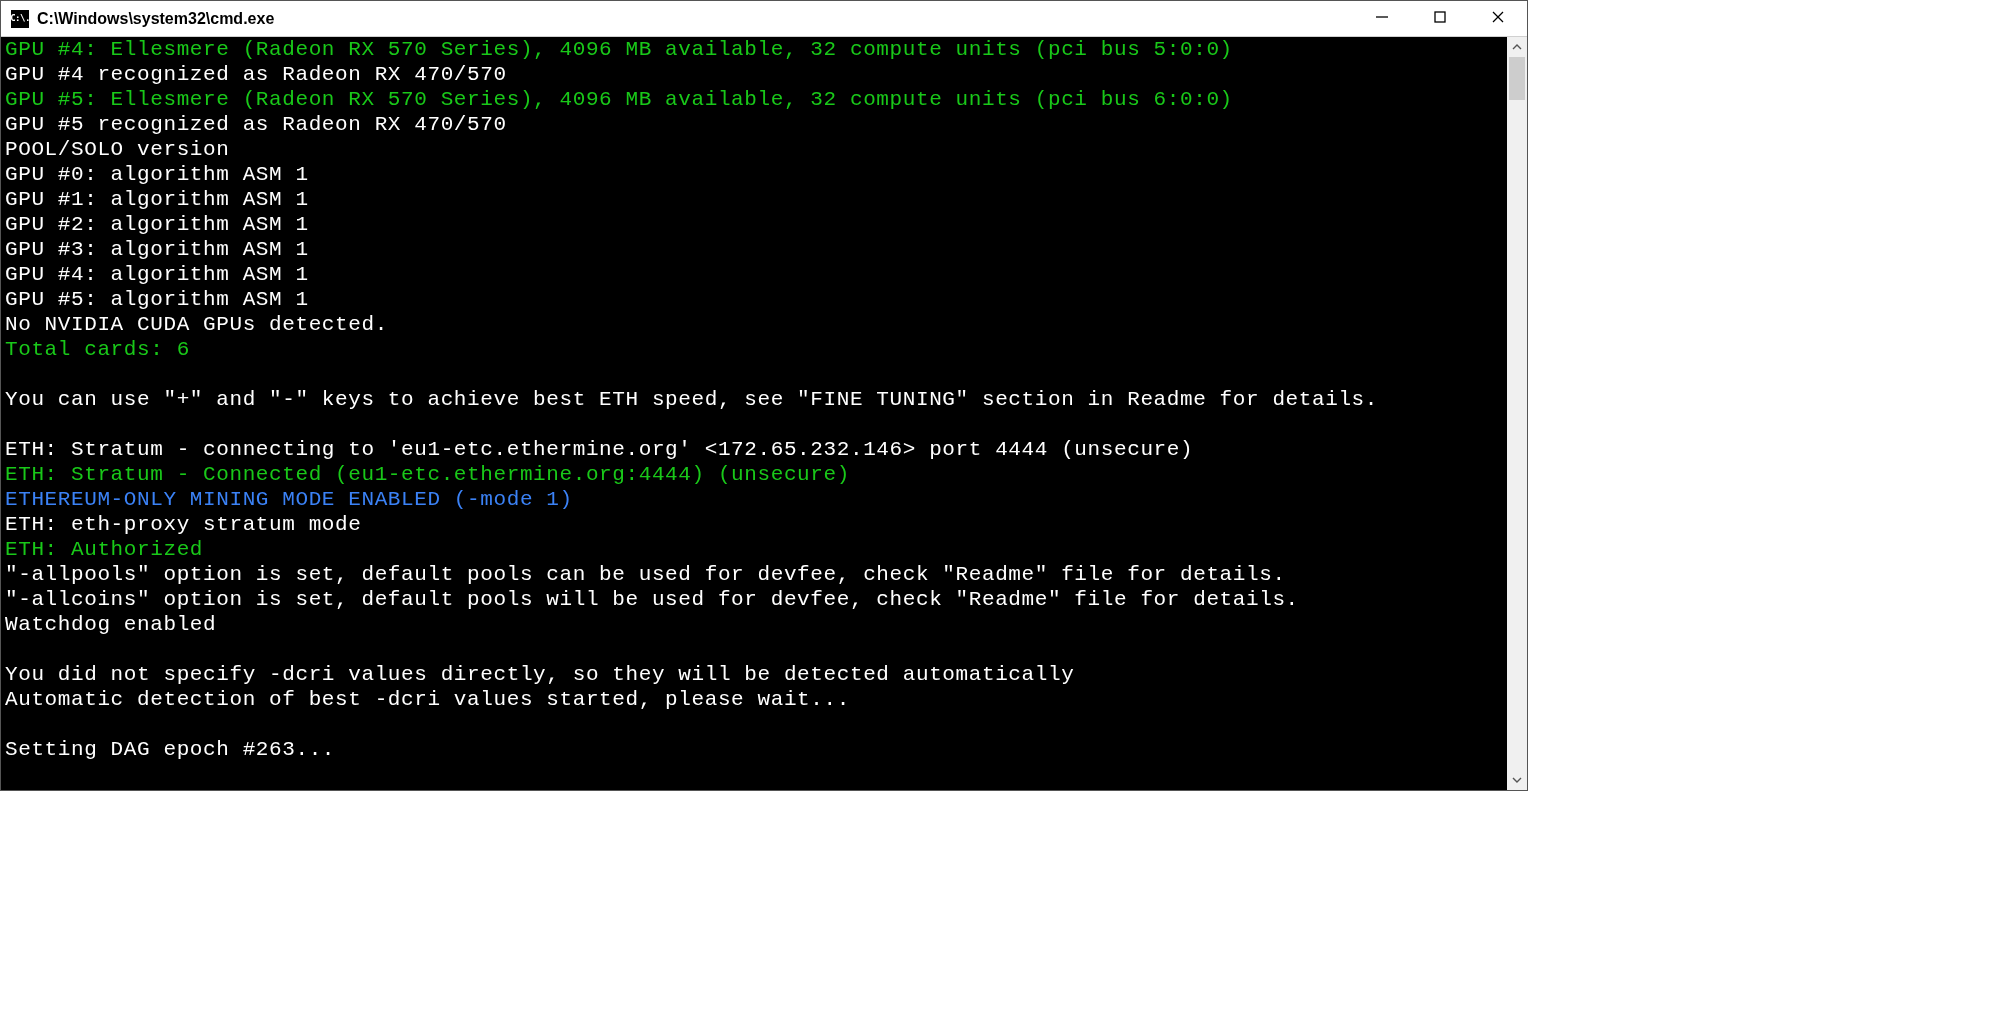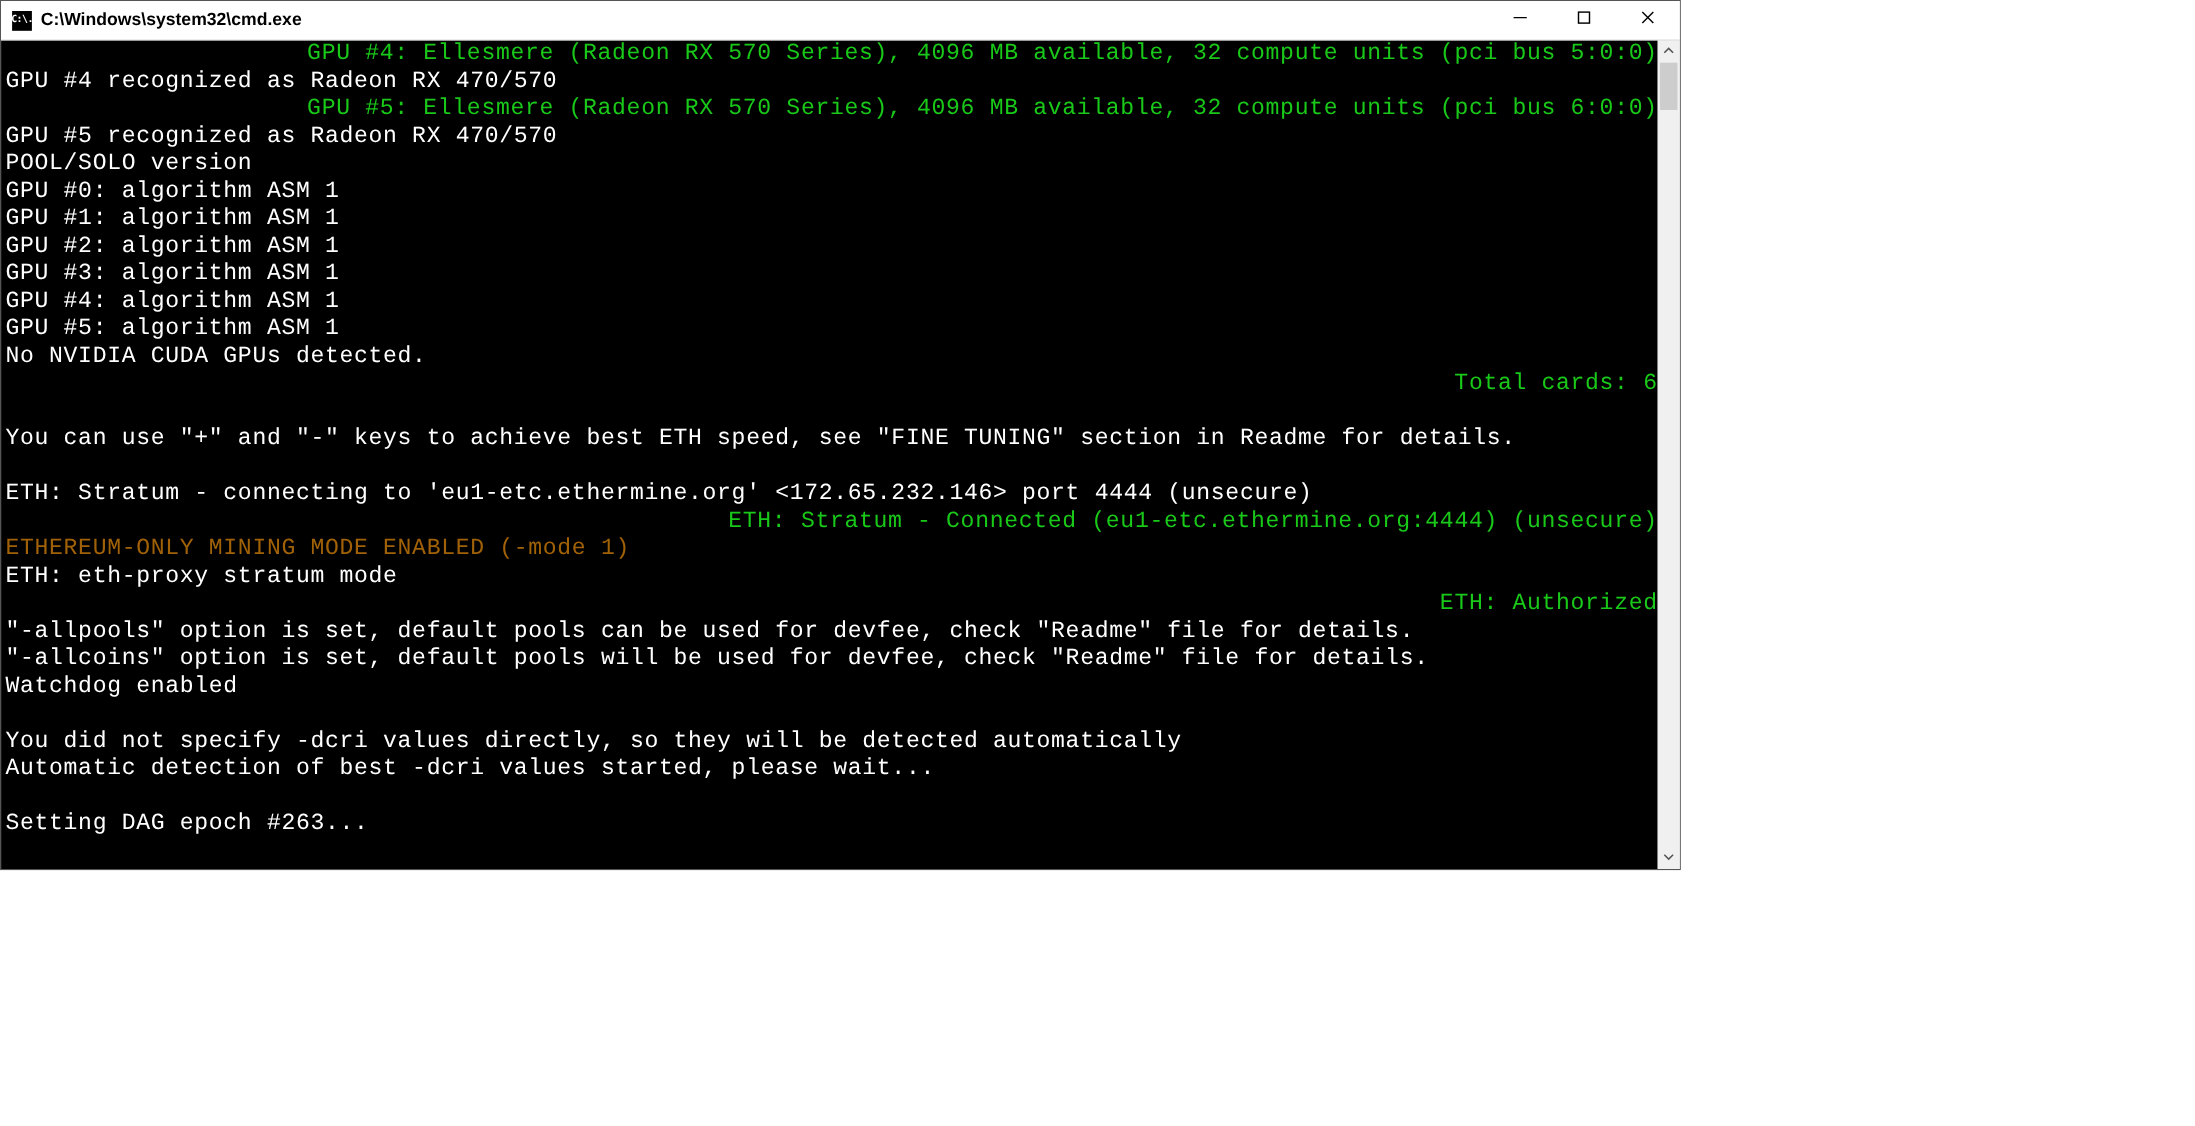--- a/index.html
+++ b/index.html
@@ -6,22 +6,22 @@
   html, body { width: 1995px; height: 1024px; font-family: "Segoe UI", Tahoma, sans-serif; background: #fff; }
   .window { width: 1528px; height: 791px; border: 1px solid #555; display: flex; flex-direction: column; background: #fff; }
   .titlebar { height: 36px; background: #fff; display: flex; align-items: center; border-bottom: 1px solid #d0d0d0; }
   .titlebar-icon { width: 18px; height: 18px; margin: 0 8px 0 10px; background: #000; display: flex; align-items: center; justify-content: center; color: #fff; font: bold 9px/1 Consolas, monospace; letter-spacing: -0.5px; }
   .titlebar-text { flex: 0 0 auto; font-size: 16px; color: #000; font-weight: bold; }
   .titlebar-spacer { flex: 1 1 auto; }
   .titlebar-btn { width: 58px; height: 36px; display: flex; align-items: center; justify-content: center; cursor: default; }
   .titlebar-btn svg { width: 14px; height: 14px; }
   .client { flex: 1 1 auto; display: flex; min-height: 0; }
   .console { flex: 1 1 auto; background: #000; color: #fff; font: 21px/25px Consolas, "Courier New", monospace; padding: 0 0 0 4px; overflow: hidden; white-space: pre; letter-spacing: 0.6px; }
-  .green { color: #19c819; text-align: right; }
-  .cyan  { color: #a16207; }
+  .green { color: #19c819; }
+  .cyan  { color: #3b82f6; }
   .scrollbar { width: 20px; background: #f0f0f0; display: flex; flex-direction: column; align-items: center; }
   .sb-btn { width: 20px; height: 20px; display: flex; align-items: center; justify-content: center; cursor: default; }
   .sb-btn svg { width: 10px; height: 10px; }
   .sb-track { flex: 1 1 auto; width: 20px; position: relative; }
   .sb-thumb { position: absolute; left: 2px; width: 16px; background: #cdcdcd; }
 </style>
 </head>
 <body>
 
 <div class="window">

